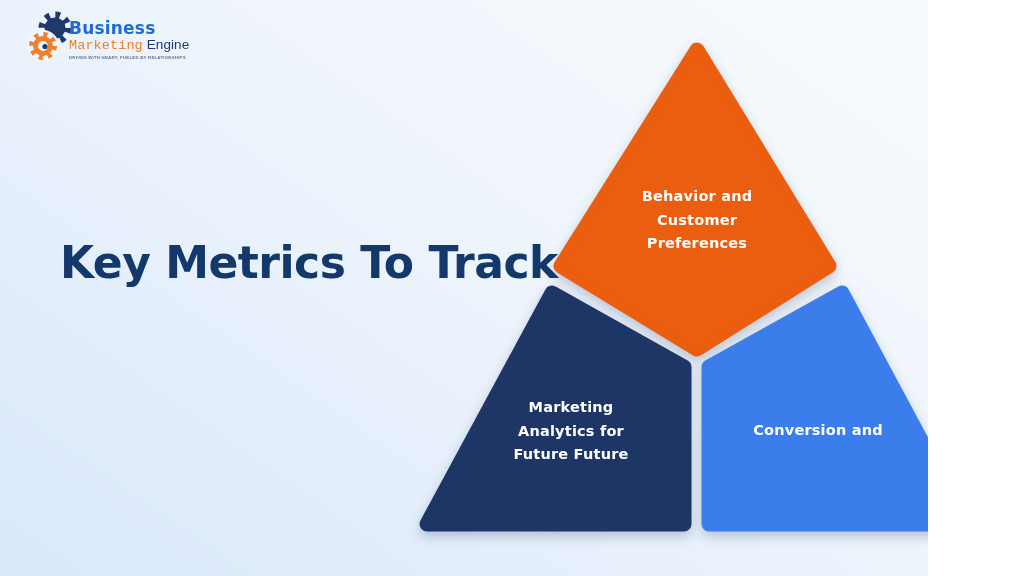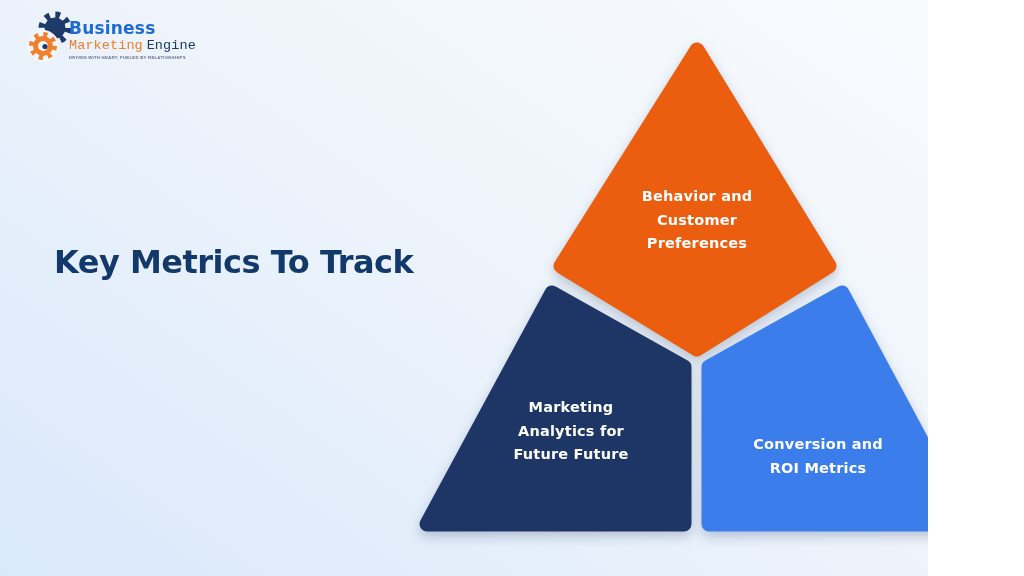--- a/index.html
+++ b/index.html
@@ -33,39 +33,39 @@
     letter-spacing: 0.2px;
     line-height: 17px;
   }
   .logo-line2 {
     font-family: "Liberation Sans", sans-serif;
     font-size: 13.5px;
     line-height: 15px;
     letter-spacing: 0.1px;
   }
   .logo-line2 .mk { color: #f0802b; font-family: Liberation Mono, monospace; }
-  .logo-line2 .en { color: #1e3a6b; font-family: Liberation Mono, monospace; }
+  .logo-line2 .en { color: #1e3a6b; }
   .logo-tagline {
     margin-top: 2px;
     font-family: "Liberation Sans", sans-serif;
     font-size: 4.3px;
     font-weight: bold;
     letter-spacing: 0.25px;
     color: #66748f;
     white-space: nowrap;
   }
 
   
   .heading {
     position: absolute;
-    left: 54px;
+    left: 60px;
     top: 240px;
     color: #13396b;
     font-weight: bold;
-    font-size: 32px;
+    font-size: 44px;
     line-height: 45px;
     letter-spacing: -0.5px;
     white-space: nowrap;
   }
 
   
   .diagram-svg {
     position: absolute;
     left: 0;
     top: 0;
@@ -86,21 +86,21 @@
     width: 200px;
     text-align: center;
     color: #ffffff;
     font-weight: bold;
     font-size: 14.5px;
     line-height: 23.5px;
     letter-spacing: 0.2px;
   }
   .seg-label-top   { left: 597px; top: 185px; }
   .seg-label-left  { left: 471px; top: 396px; }
-  .seg-label-right { left: 718px; top: 433px; }
+  .seg-label-right { left: 718px; top: 419px; }
 </style>
 </head>
 <body>
 
 <div class="stage">
 
   <div class="logo">
     <svg class="logo-gears" viewBox="0 0 46 54" aria-hidden="true">
 
       <g>
@@ -140,16 +140,15 @@
   </div>
 
   <div class="seg-label seg-label-left">
     <div>Marketing</div>
     <div>Analytics for</div>
     <div>Future Future</div>
   </div>
 
   <div class="seg-label seg-label-right">
     <div>Conversion and</div>
-    <div>ROI Metrics</div>
   </div>
 
 </div>
 
 </body></html>

